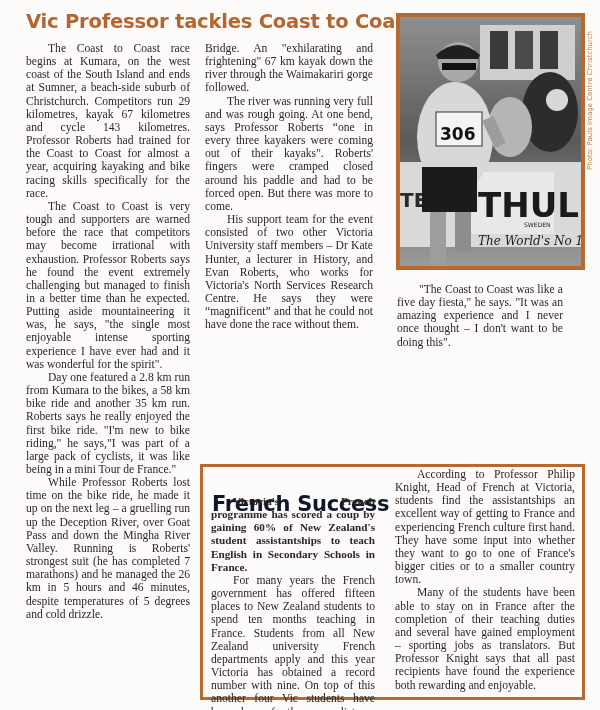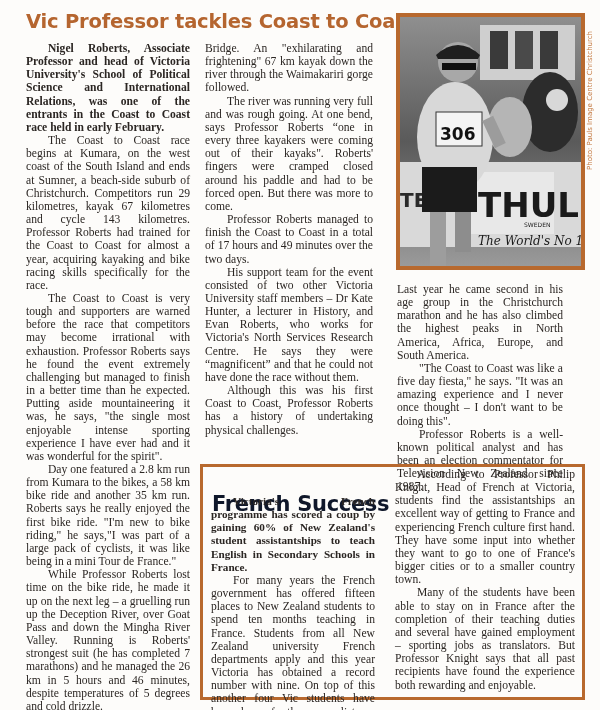--- a/index.html
+++ b/index.html
@@ -44,34 +44,31 @@
   #boxcol1 { left: 211px; top: 495px; width: 164px; }
   #boxcol2 { left: 395px; top: 468px; width: 180px; }
   #boxcol1 .lead { font-size: 11.2px; }
 </style>
 </head>
 <body>
 
 <h1 class="headline">Vic Professor tackles Coast to Coast</h1>
 
 <div class="col" id="col1">
-  <p class="lead">Nigel Roberts, Associate Professor and head of Victoria University's School of Political Science and International Relations, was one of the entrants in the Coast to Coast race held in early February.</p>
   <p>The Coast to Coast race begins at Kumara, on the west coast of the South Island and ends at Sumner, a beach-side suburb of Christchurch. Competitors run 29 kilometres, kayak 67 kilometres and cycle 143 kilometres. Professor Roberts had trained for the Coast to Coast for almost a year, acquiring kayaking and bike racing skills specifically for the race.</p>
   <p>The Coast to Coast is very tough and supporters are warned before the race that competitors may become irrational with exhaustion. Professor Roberts says he found the event extremely challenging but managed to finish in a better time than he expected. Putting aside mountaineering it was, he says, "the single most enjoyable intense sporting experience I have ever had and it was wonderful for the spirit".</p>
   <p>Day one featured a 2.8 km run from Kumara to the bikes, a 58 km bike ride and another 35 km run. Roberts says he really enjoyed the first bike ride. "I'm new to bike riding," he says,"I was part of a large pack of cyclists, it was like being in a mini Tour de France."</p>
   <p>While Professor Roberts lost time on the bike ride, he made it up on the next leg – a gruelling run up the Deception River, over Goat Pass and down the Mingha River Valley. Running is Roberts' strongest suit (he has completed 7 marathons) and he managed the 26 km in 5 hours and 46 minutes, despite temperatures of 5 degrees and cold drizzle.</p>
 
 </div>
 
 <div class="col" id="col2">
   <p class="noindent">Bridge. An "exhilarating and frightening" 67 km kayak down the river through the Waimakariri gorge followed.</p>
   <p>The river was running very full and was rough going. At one bend, says Professor Roberts “one in every three kayakers were coming out of their kayaks". Roberts' fingers were cramped closed around his paddle and had to be forced open. But there was more to come.</p>
-  <p>Professor Roberts managed to finish the Coast to Coast in a total of 17 hours and 49 minutes over the two days.</p>
   <p>His support team for the event consisted of two other Victoria University staff members – Dr Kate Hunter, a lecturer in History, and Evan Roberts, who works for Victoria's North Services Research Centre. He says they were “magnificent” and that he could not have done the race without them.</p>
-  <p>Although this was his first Coast to Coast, Professor Roberts has a history of undertaking physical challenges.</p>
 </div>
 
 <div class="photo-frame">
   <svg width="181" height="249" viewBox="0 0 181 249">
     <defs>
       <linearGradient id="bg" x1="0" y1="0" x2="0" y2="1">
         <stop offset="0" stop-color="#8f8f8f"></stop>
         <stop offset="0.5" stop-color="#5a5a5a"></stop>
         <stop offset="1" stop-color="#9a9a9a"></stop>
       </linearGradient>
@@ -102,23 +99,21 @@
     <text x="40" y="123" font-family="DejaVu Sans, sans-serif" font-weight="bold" font-size="17" fill="#111">306</text>
     <rect x="22" y="150" width="55" height="45" fill="#1b1b1b"></rect>
     <rect x="30" y="195" width="16" height="54" fill="#9d9d9d"></rect>
     <rect x="55" y="195" width="16" height="40" fill="#8d8d8d"></rect>
     <rect x="88" y="100" width="12" height="30" fill="#9c9c9c" transform="rotate(-25 94 115)"></rect>
   </svg>
 </div>
 <div class="photo-caption">Photo: Pauls Image Centre Christchurch</div>
 
 <div class="col" id="col3">
-  <p class="noindent">Last year he came second in his age group in the Christchurch marathon and he has also climbed the highest peaks in North America, Africa, Europe, and South America.</p>
   <p>"The Coast to Coast was like a five day fiesta," he says. "It was an amazing experience and I never once thought – I don't want to be doing this".</p>
-  <p>Professor Roberts is a well-known political analyst and has been an election commentator for Television New Zealand since 1987.</p>
 </div>
 
 <div class="box"></div>
 <h2 class="box-title">French Success</h2>
 
 <div class="col" id="boxcol1">
   <p class="lead">Victoria's French programme has scored a coup by gaining 60% of New Zealand's student assistantships to teach English in Secondary Schools in France.</p>
   <p>For many years the French government has offered fifteen places to New Zealand students to spend ten months teaching in France. Students from all New Zealand university French departments apply and this year Victoria has obtained a record number with nine. On top of this another four Vic students have been chosen for the reserve list.</p>
 </div>
 

